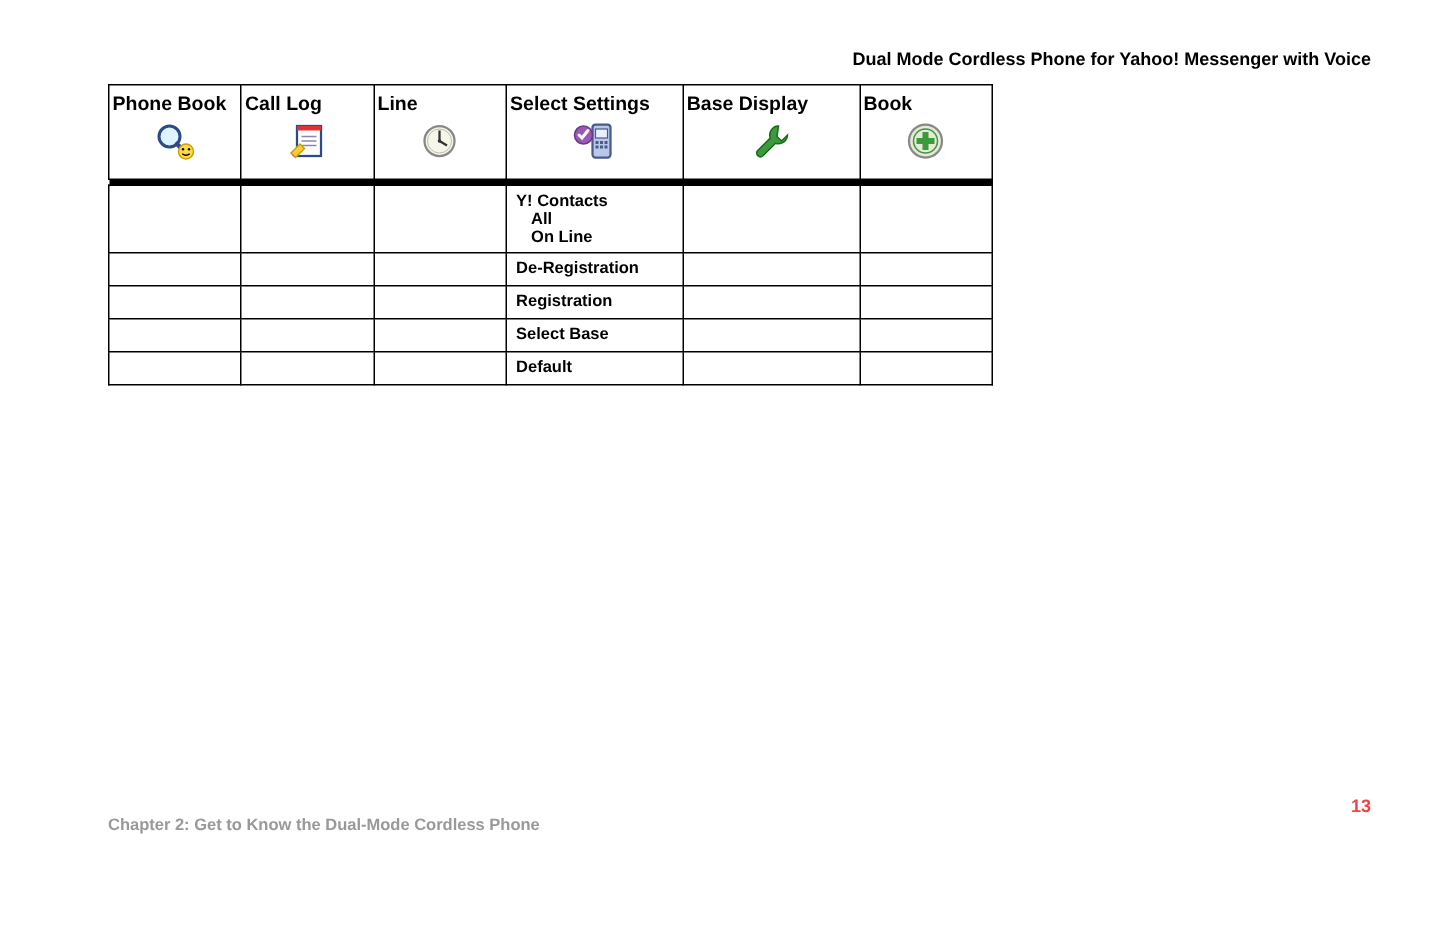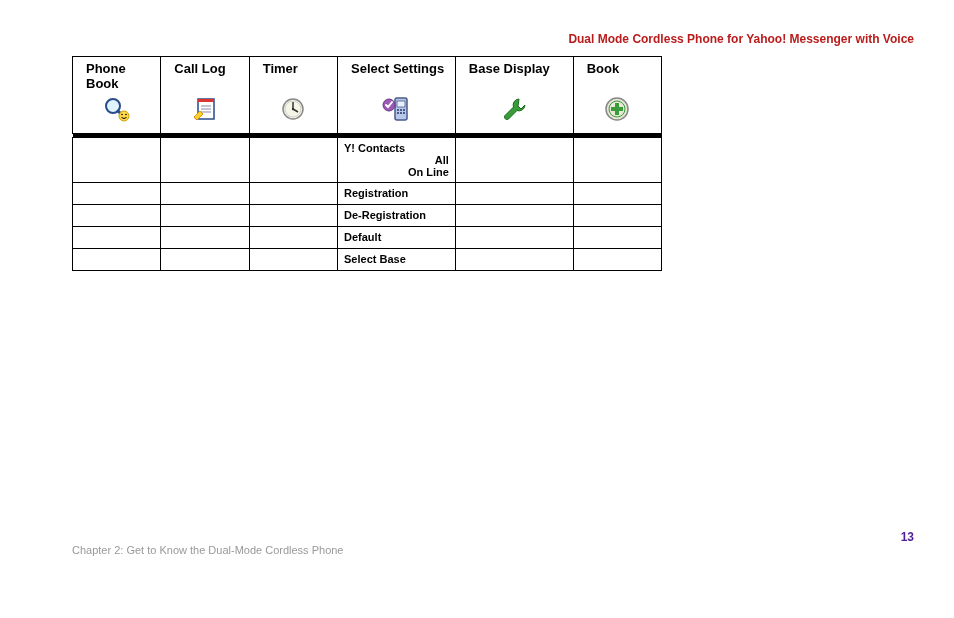--- a/index.html
+++ b/index.html
@@ -9,21 +9,21 @@
     background: #fff;
     font-family: Arial, Helvetica, sans-serif;
     position: relative;
     color: #000;
   }
   .header-right {
     position: absolute;
     top: 32px;
     right: 40px;
     font-size: 12px;
-    color: #b91c1c;
+    color: #000000;
     font-weight: 600;
   }
   .content {
     position: absolute;
     top: 56px;
     left: 72px;
     width: 590px;
   }
   table.menu {
     border-collapse: collapse;
@@ -31,21 +31,21 @@
     table-layout: fixed;
   }
   .menu th, .menu td {
     border: 1px solid #000;
     text-align: left;
     vertical-align: top;
   }
   .menu th {
     font-weight: 700;
     font-size: 13px;
-    padding: 4px 6px 2px 13px;
+    padding: 4px 6px 2px 2px;
     border-bottom: none;
   }
   .menu tr.icon-row td {
     border-top: none;
     text-align: center;
     padding: 2px 0 6px 0;
     height: 40px;
     vertical-align: middle;
   }
   .divider-row td {
@@ -54,44 +54,44 @@
     padding: 0;
     border: none;
   }
   .body-row td {
     font-size: 11px;
     font-weight: 700;
     padding: 4px 6px;
     height: 22px;
   }
   .body-row td.tall { height: auto; }
-  .sub { padding-left: 10px; display: block; text-align: right; }
+  .sub { padding-left: 10px; display: block; }
   .icon { display: inline-block; }
   .proceed {
     text-align: center;
     font-weight: 700;
     font-size: 13px;
     margin-top: 10px;
   }
   .footer-left {
     position: absolute;
     bottom: 60px;
     left: 72px;
     font-size: 11px;
     color: #999;
-    font-weight: 400;
+    font-weight: 700;
     line-height: 1.4;
   }
   .footer-right {
     position: absolute;
     bottom: 74px;
     right: 40px;
     font-size: 12px;
     font-weight: 700;
-    color: #4c1d95;
+    color: #ef4444;
   }
   svg { display: block; margin: 0 auto; }
   .col0 { width: 15%; }
   .col1 { width: 15%; }
   .col2 { width: 15%; }
   .col3 { width: 20%; }
   .col4 { width: 20%; }
   .col5 { width: 15%; }
 </style>
 </head>
@@ -106,21 +106,21 @@
         <col class="col1">
         <col class="col2">
         <col class="col3">
         <col class="col4">
         <col class="col5">
     </colgroup>
     <tbody>
         <tr>
       <th>Phone Book</th>
       <th>Call Log</th>
-      <th>Timer</th>
+      <th>Line</th>
       <th>Select Settings</th>
       <th>Base Display</th>
       <th>Book</th>
     </tr>
     <tr class="icon-row">
       <td>
         <span class="icon">
           <svg width="30" height="28" viewBox="0 0 30 28">
             <circle cx="11" cy="11" r="7" fill="#dff3ff" stroke="#2a4a8a" stroke-width="2"></circle>
             <line x1="16" y1="16" x2="22" y2="22" stroke="#2a4a8a" stroke-width="3" stroke-linecap="round"></line>
@@ -201,45 +201,45 @@
         <span class="sub">All</span>
         <span class="sub">On Line</span>
       </td>
       <td></td>
           <td></td>
     </tr>
     <tr class="body-row">
       <td></td>
           <td></td>
           <td></td>
+      <td>De-Registration</td>
+      <td></td>
+          <td></td>
+    </tr>
+    <tr class="body-row">
+      <td></td>
+          <td></td>
+          <td></td>
       <td>Registration</td>
       <td></td>
           <td></td>
     </tr>
     <tr class="body-row">
       <td></td>
           <td></td>
           <td></td>
-      <td>De-Registration</td>
+      <td>Select Base</td>
       <td></td>
           <td></td>
     </tr>
     <tr class="body-row">
       <td></td>
           <td></td>
           <td></td>
       <td>Default</td>
-      <td></td>
-          <td></td>
-    </tr>
-    <tr class="body-row">
-      <td></td>
-          <td></td>
-          <td></td>
-      <td>Select Base</td>
       <td></td>
           <td></td>
     </tr>
   </tbody>
     </table>
 
 </div>
 
 <div class="footer-left">
   <div>Chapter 2: Get to Know the Dual-Mode Cordless Phone</div>

